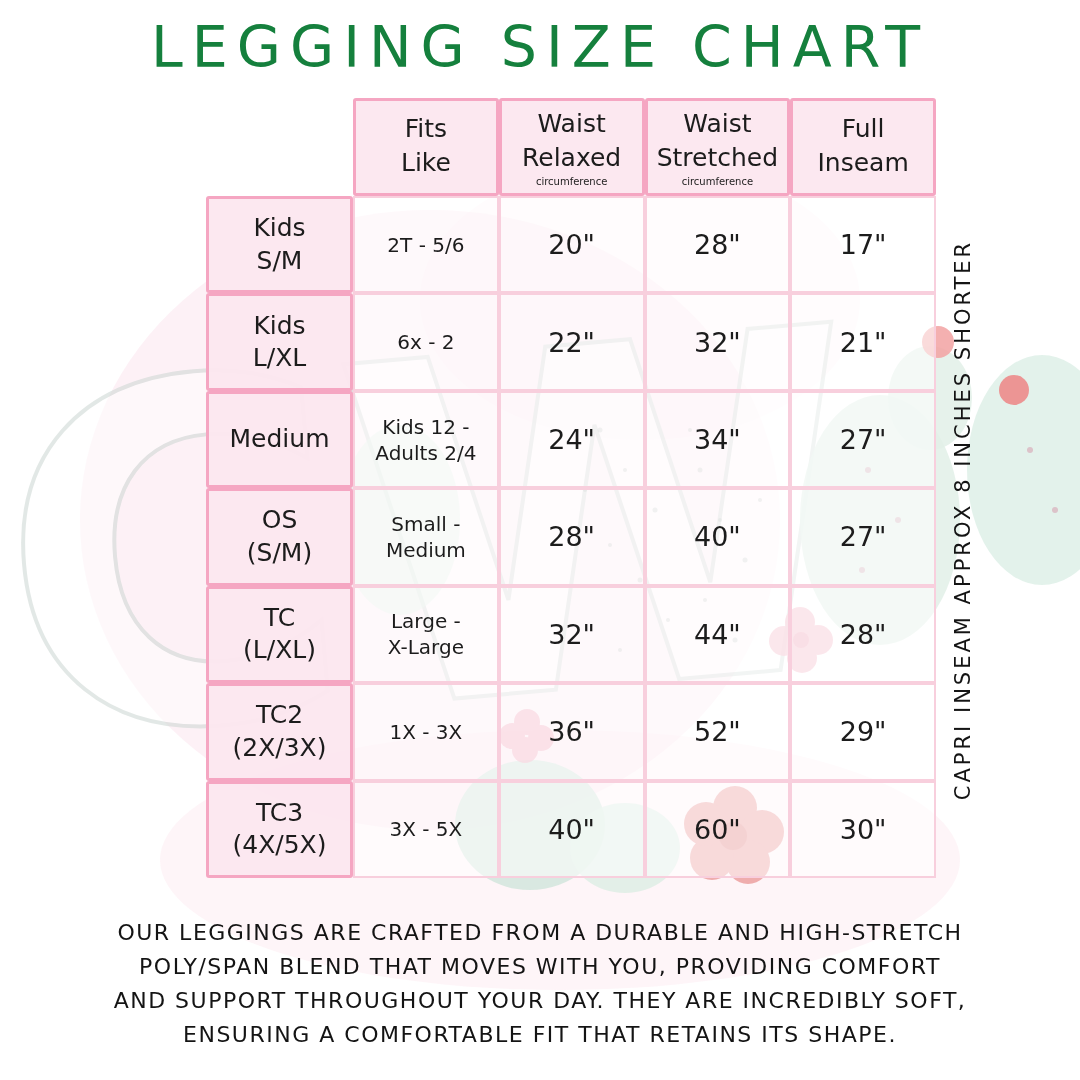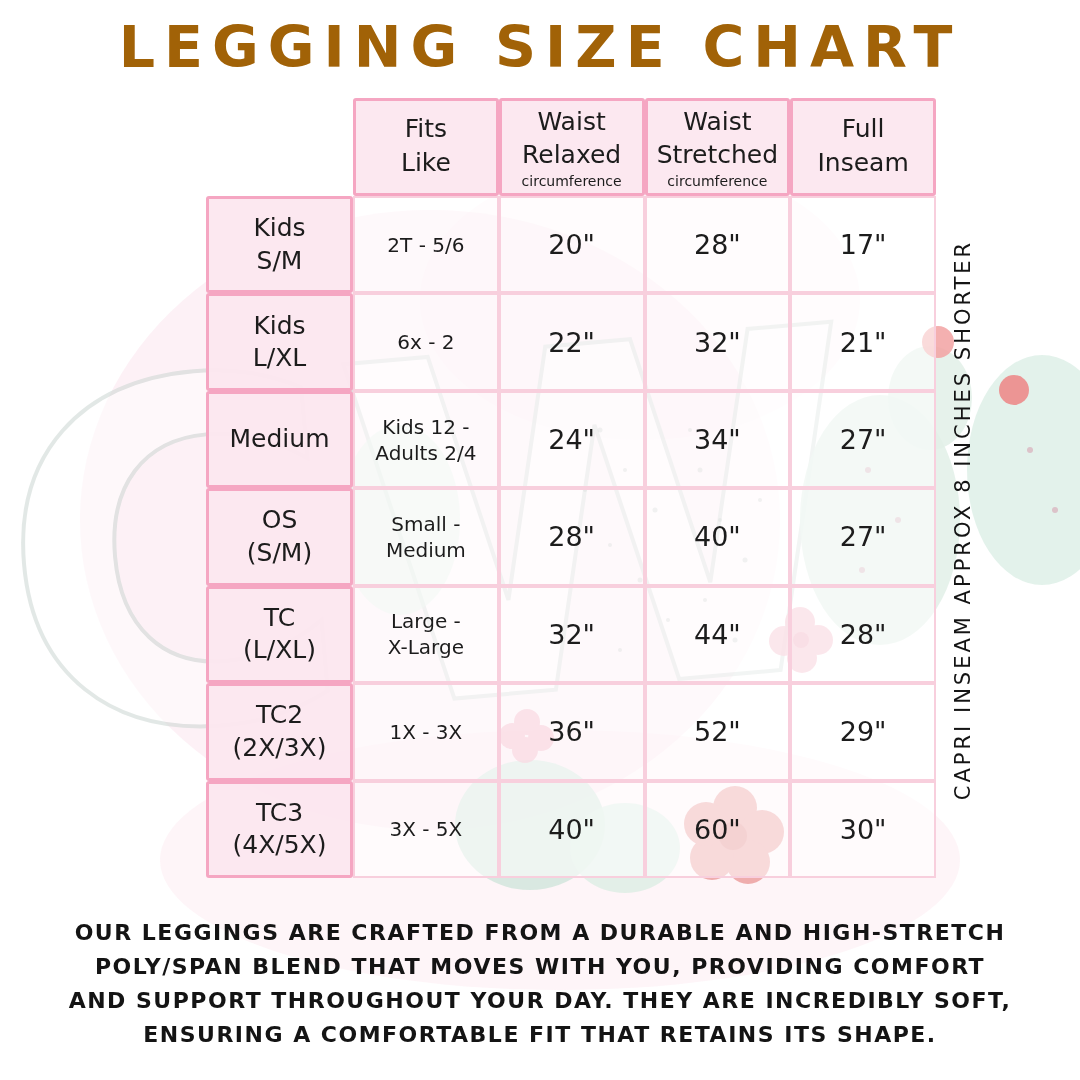--- a/index.html
+++ b/index.html
@@ -1,35 +1,35 @@
 <!DOCTYPE html>
 <html><head>
 <meta charset="utf-8">
 <style>
   html,body{margin:0;padding:0;background:#ffffff;}
   body{font-family:"DejaVu Sans",sans-serif;color:#1c1c1c;}
   .canvas{position:relative;width:1080px;height:1080px;overflow:hidden;background:#ffffff;margin:0 auto;}
   .watermark{position:absolute;left:0;top:0;width:1080px;height:1080px;pointer-events:none;}
   .title{position:absolute;top:14px;left:0;width:100%;text-align:center;margin:0;
-         font-size:57px;font-weight:700;letter-spacing:9px;color:#a16207;white-space:nowrap;}
+         font-size:57px;font-weight:400;letter-spacing:9px;color:#15803d;white-space:nowrap;}
   .table{position:absolute;left:175px;top:98px;width:730px;height:780px;display:grid;
          grid-template-columns:147px 1fr 1fr 1fr 1fr;grid-template-rows:98px repeat(7,1fr);padding-left:31px;}
   .cell{display:flex;flex-direction:column;align-items:center;justify-content:center;
         text-align:center;white-space:pre-line;box-sizing:border-box;}
   .corner{background:transparent;border:none;}
   .head,.label{background:rgba(252,231,239,0.95);border:3px solid #f5a6c2;border-radius:3px;
                font-size:25px;line-height:1.3;}
   .data{background:rgba(255,255,255,0.55);border:2px solid #f8cfdd;font-size:27px;line-height:1.3;}
   .fits{font-size:20px;}
   .head-title{font-size:25px;line-height:1.35;white-space:pre-line;}
-  .head-sub{font-size:14px;line-height:1.1;margin-top:2px;}
+  .head-sub{font-size:10px;line-height:1.1;margin-top:2px;}
   .side-note{position:absolute;left:963px;top:520px;transform:translate(-50%,-50%) rotate(-90deg);
              transform-origin:center;white-space:nowrap;font-size:21px;letter-spacing:3px;color:#141414;}
   .footer{position:absolute;left:0;top:916px;width:100%;text-align:center;font-size:22px;
-          letter-spacing:1.5px;line-height:1.55;white-space:pre-line;color:#141414;font-weight:bold;}
+          letter-spacing:1.5px;line-height:1.55;white-space:pre-line;color:#141414;}
 </style>
 </head>
 <body>
 
 <div class="canvas">
 
   <svg class="watermark" viewBox="0 0 1080 1080" xmlns="http://www.w3.org/2000/svg">
     <g>
       <ellipse cx="430" cy="520" rx="350" ry="310" fill="#fbdde9" opacity="0.40"></ellipse>
       <ellipse cx="560" cy="860" rx="400" ry="130" fill="#fbdde9" opacity="0.30"></ellipse>

